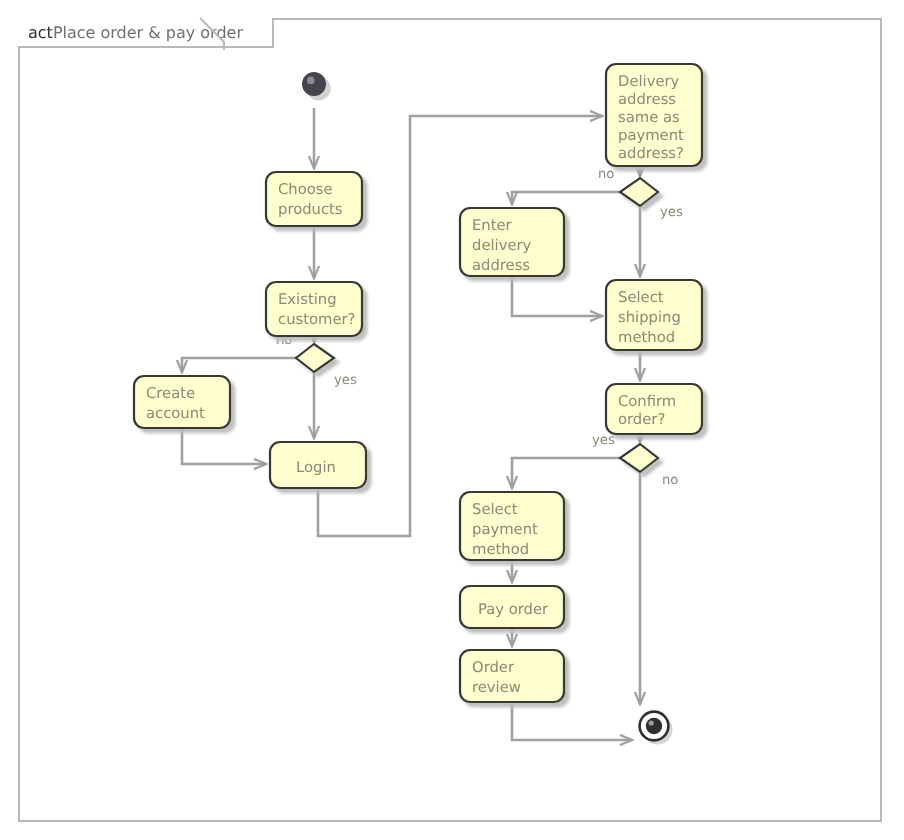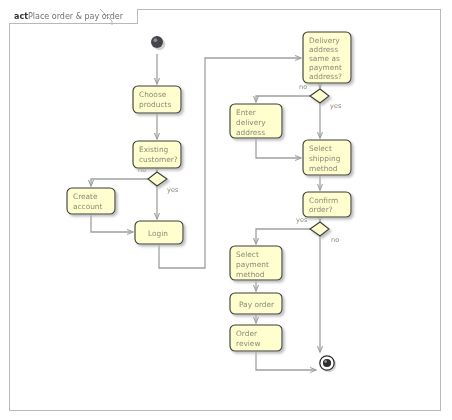--- a/index.html
+++ b/index.html
@@ -40,21 +40,21 @@
     border-top: none;
     border-left: none;
     background: #ffffff;
     box-sizing: border-box;
     white-space: nowrap;
     font-size: 8px;
     line-height: 14px;
     color: #707070;
   }
   .frame-tab .kw {
-    font-weight: bold;
+    font-weight: normal;
     color: #303030;
   }
   .frame-tab .ttl {
     color: #707070;
   }
   
   #diagram {
     position: absolute;
     left: 0;
     top: 0;

